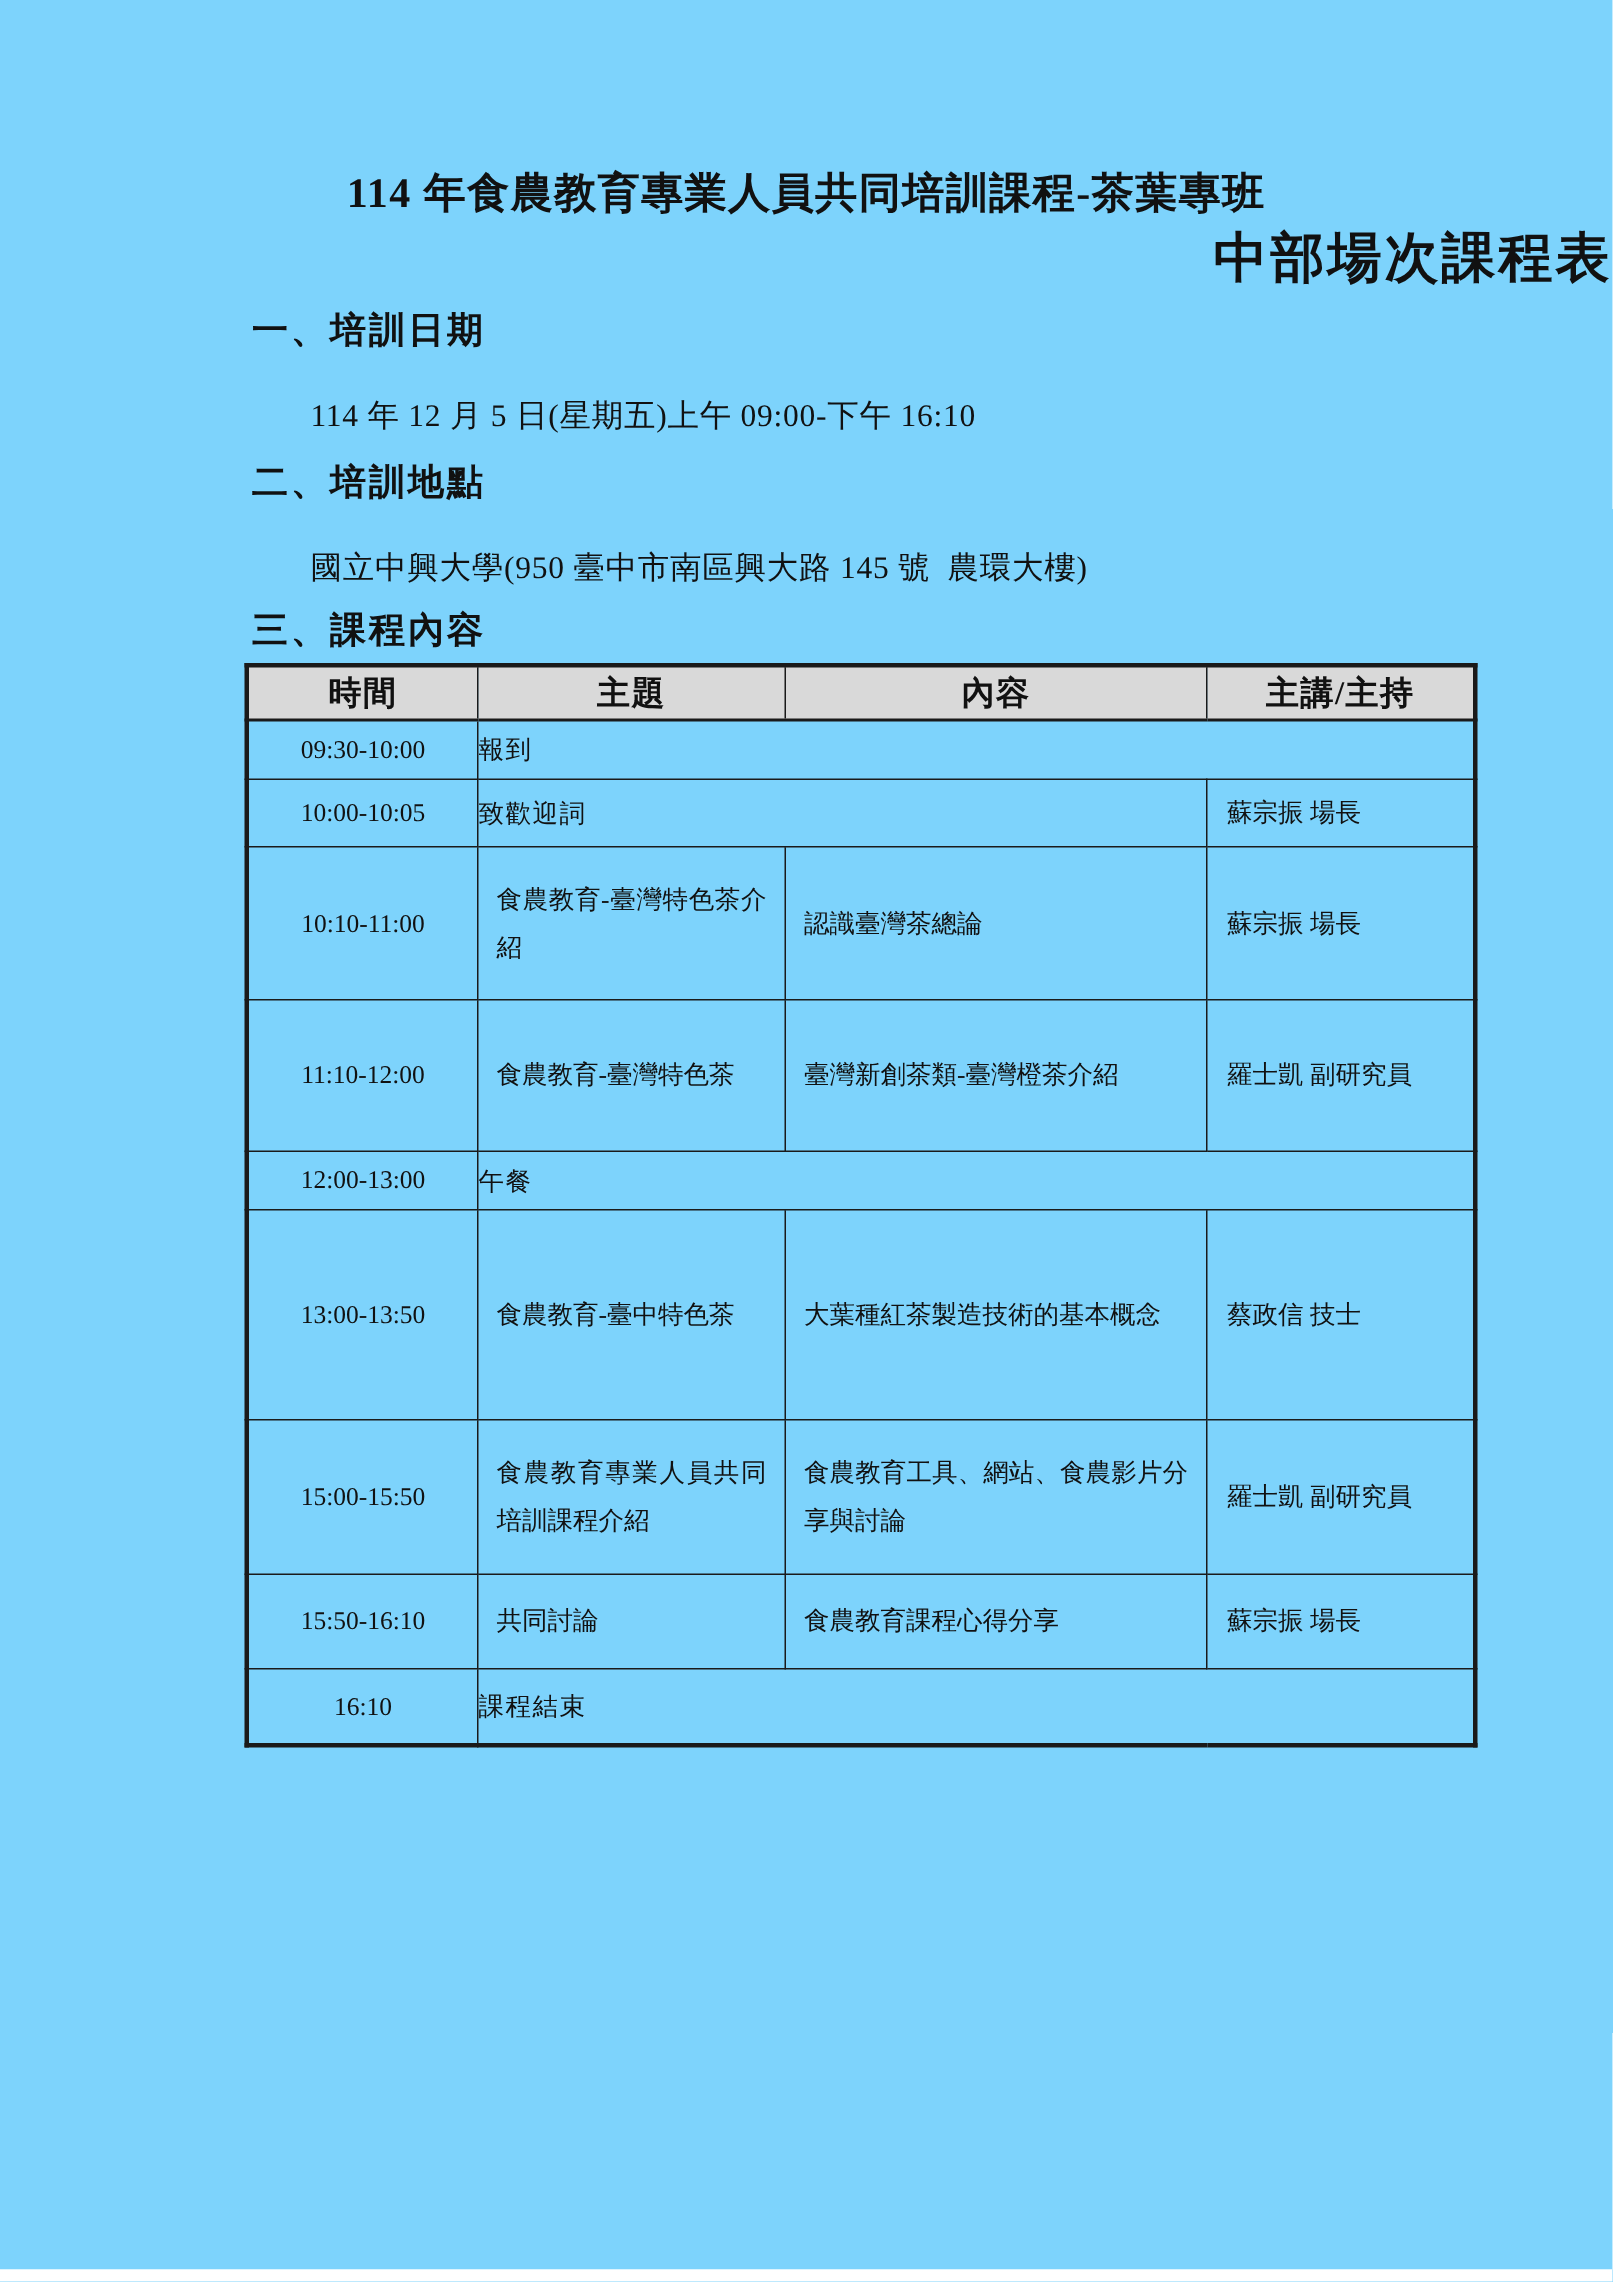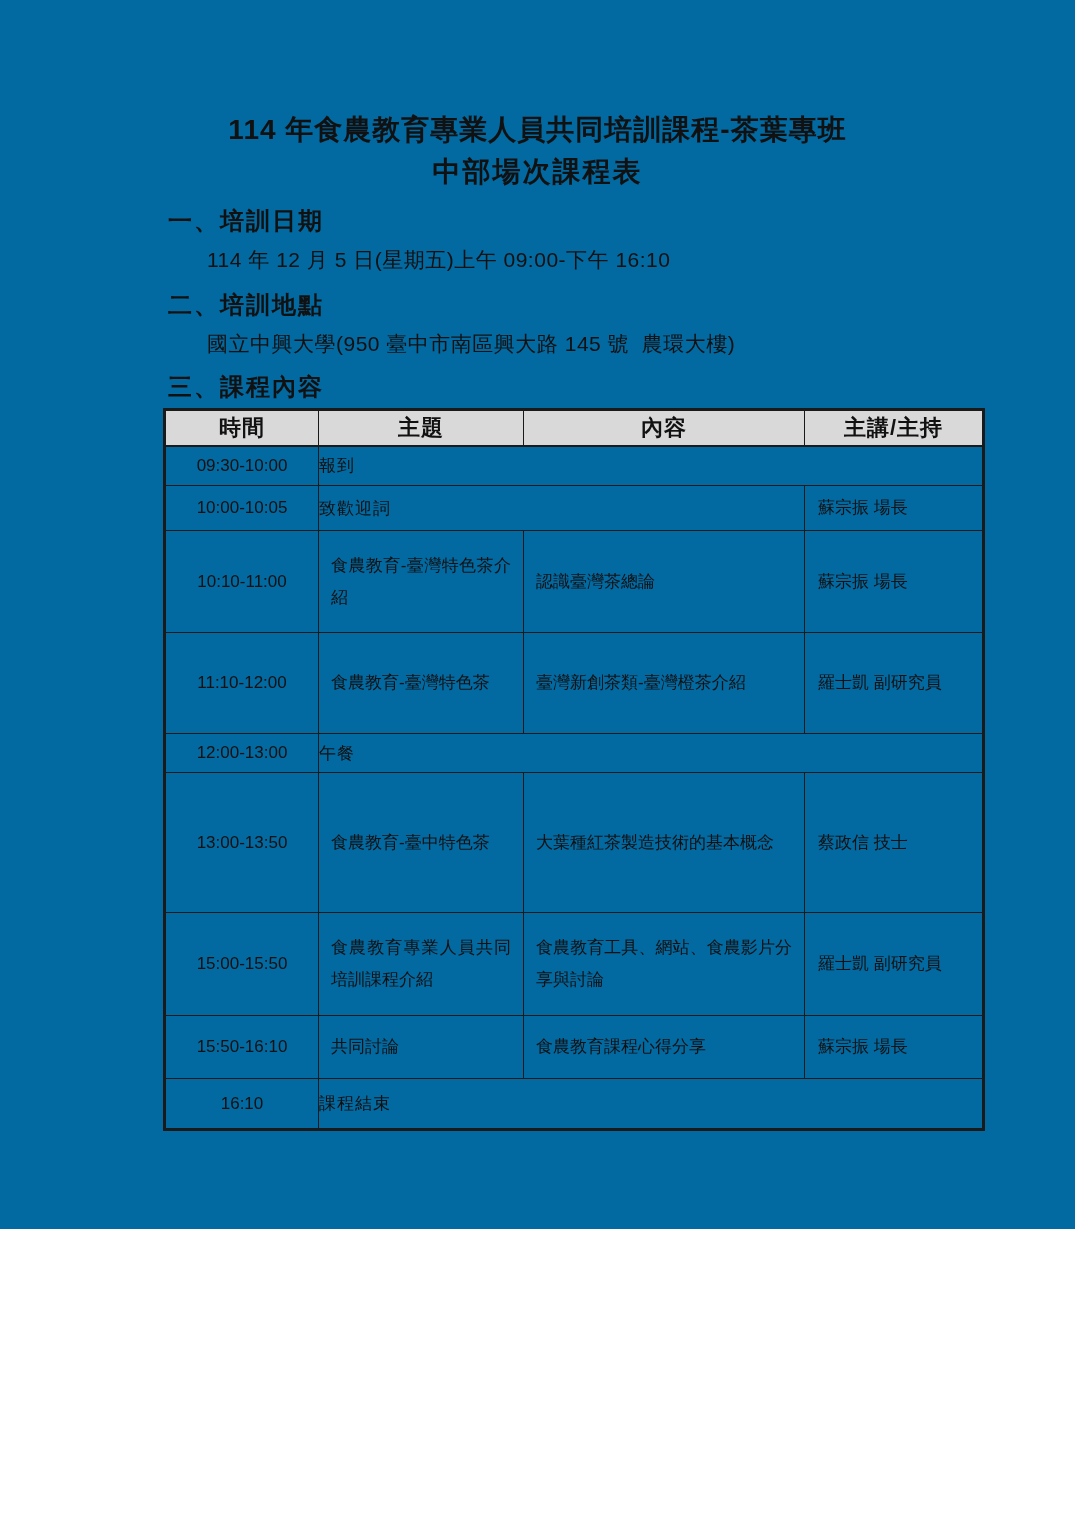--- a/index.html
+++ b/index.html
@@ -1,56 +1,56 @@
 <!DOCTYPE html>
 <html lang="zh-Hant"><head>
 <meta charset="utf-8">
 <style>
   * { margin: 0; padding: 0; box-sizing: border-box; }
   html, body { background: #ffffff; }
   .page {
     position: relative;
     width: 1075px;
-    height: 1229px;
-    background: #0369a1;
+    height: 1513px;
+    background: #7dd3fc;
     color: #111111;
-    font-family: Liberation Sans, sans-serif;
+    font-family: Liberation Serif, serif;
     overflow: hidden;
   }
   .doc-title {
     margin: 109px 0 0 0;
     font-size: 28px;
     line-height: 42px;
     font-weight: bold;
     text-align: center;
     letter-spacing: 1px;
   }
   .doc-subtitle {
     margin: 0;
-    font-size: 28px;
+    font-size: 36px;
     line-height: 42px;
     font-weight: bold;
-    text-align: center;
+    text-align: right;
     letter-spacing: 2px;
   }
   .sec-heading {
     font-size: 24px;
     line-height: 36px;
     font-weight: bold;
     margin-left: 168px;
     letter-spacing: 2px;
   }
   .sec-heading.h1 { margin-top: 10px; }
   .sec-heading.h2 { margin-top: 11px; }
   .sec-heading.h3 { margin-top: 9px; }
   .sec-body {
     font-size: 21px;
     line-height: 32px;
     margin-left: 207px;
-    margin-top: 5px;
+    margin-top: 22px;
     white-space: pre-wrap;
     letter-spacing: 0.5px;
   }
   table.schedule {
     margin: 3px 0 0 163px;
     width: 819px;
     border-collapse: collapse;
     table-layout: fixed;
     border: 3px solid #1a1a1a;
   }

